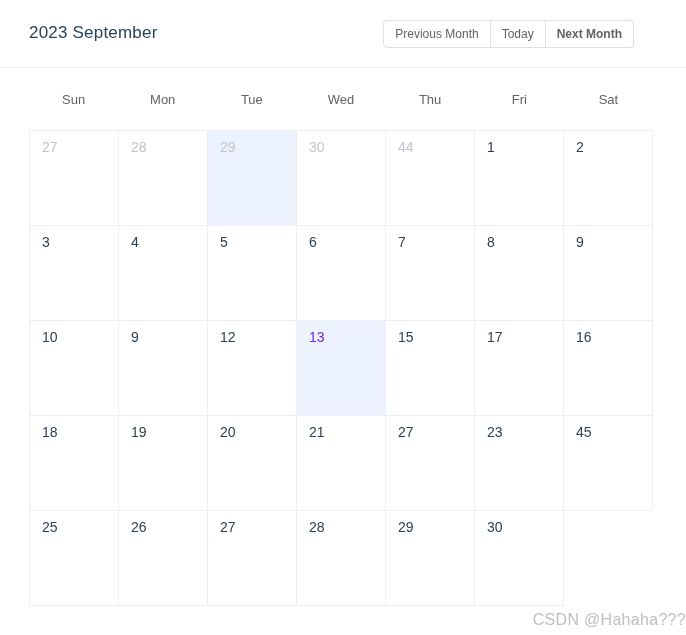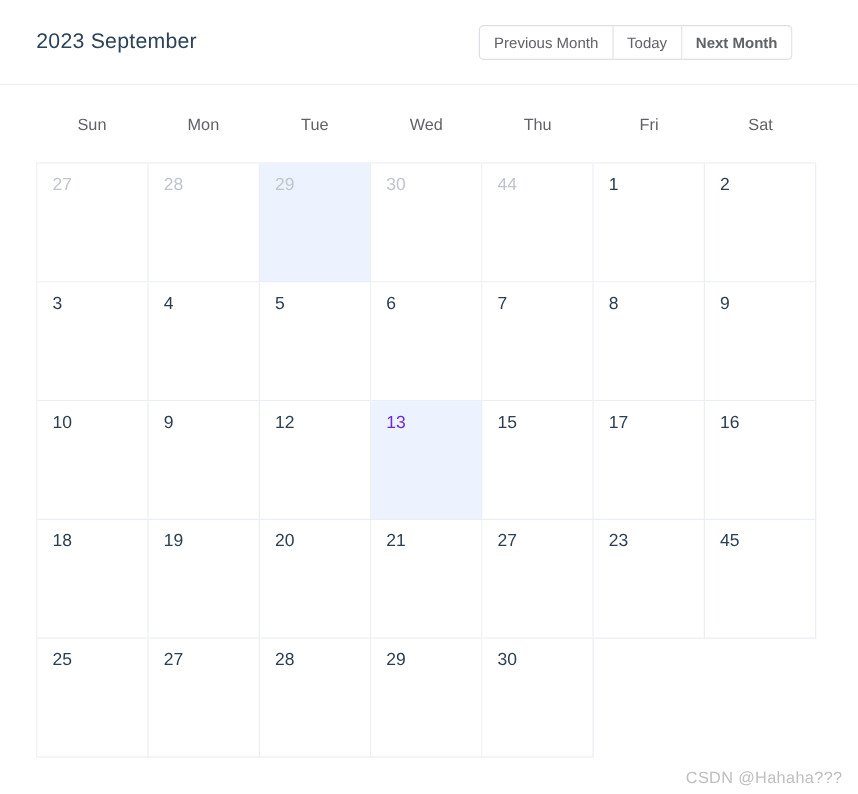--- a/index.html
+++ b/index.html
@@ -128,23 +128,23 @@
   .date-cell.adjacent .day-num {
     color: #C0C4CC;
   }
   .date-cell.today .day-num {
     color: #6d28d9;
   }
 
   
   .watermark {
     position: absolute;
-    right: 12px;
+    right: 0;
     bottom: 6px;
-    font-size: 13px;
+    font-size: 16px;
     color: #BFBFBF;
     letter-spacing: 0.3px;
     white-space: nowrap;
     user-select: none;
     margin-left: 24px;
   }
 </style>
 </head>
 <body>
 
@@ -251,20 +251,23 @@
       <div class="date-cell">
         <span class="day-num">23</span>
       </div>
       <div class="date-cell">
         <span class="day-num">45</span>
       </div>
       <div class="date-cell">
         <span class="day-num">25</span>
       </div>
       <div class="date-cell">
+        <span class="day-num">26</span>
+      </div>
+      <div class="date-cell">
         <span class="day-num">27</span>
       </div>
       <div class="date-cell">
         <span class="day-num">28</span>
       </div>
       <div class="date-cell">
         <span class="day-num">29</span>
       </div>
       <div class="date-cell">
         <span class="day-num">30</span>

